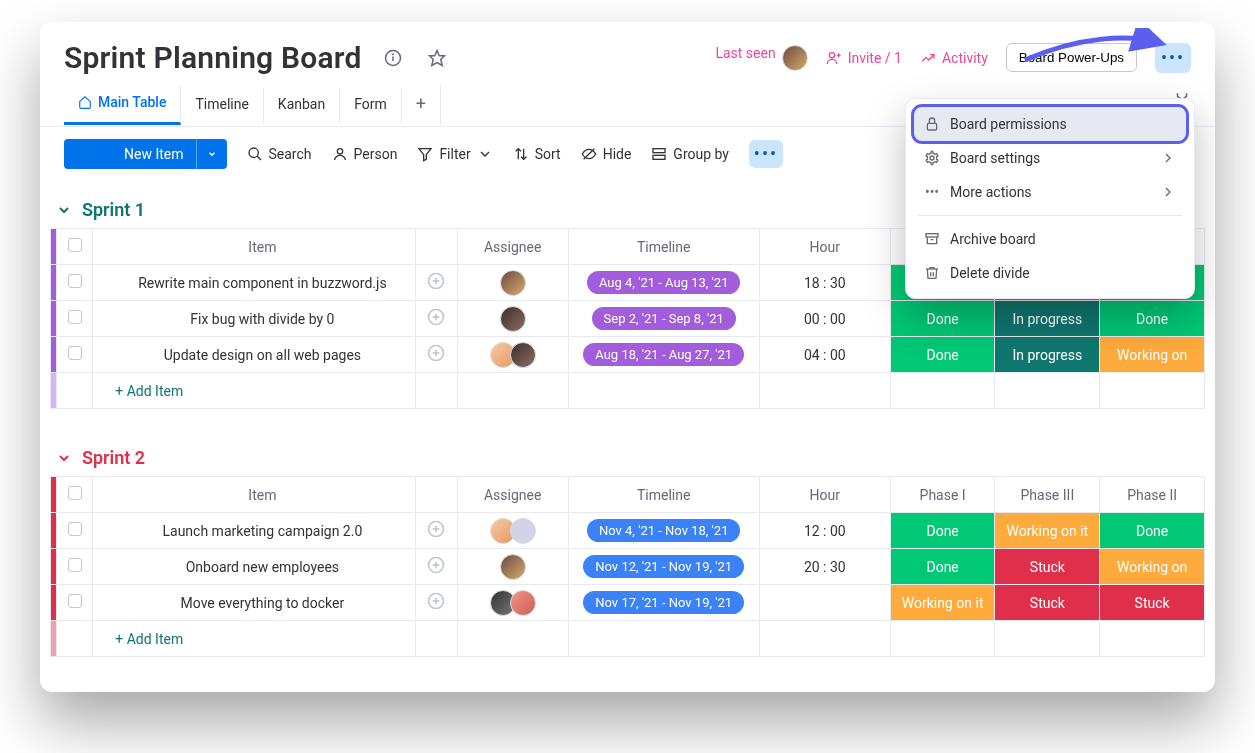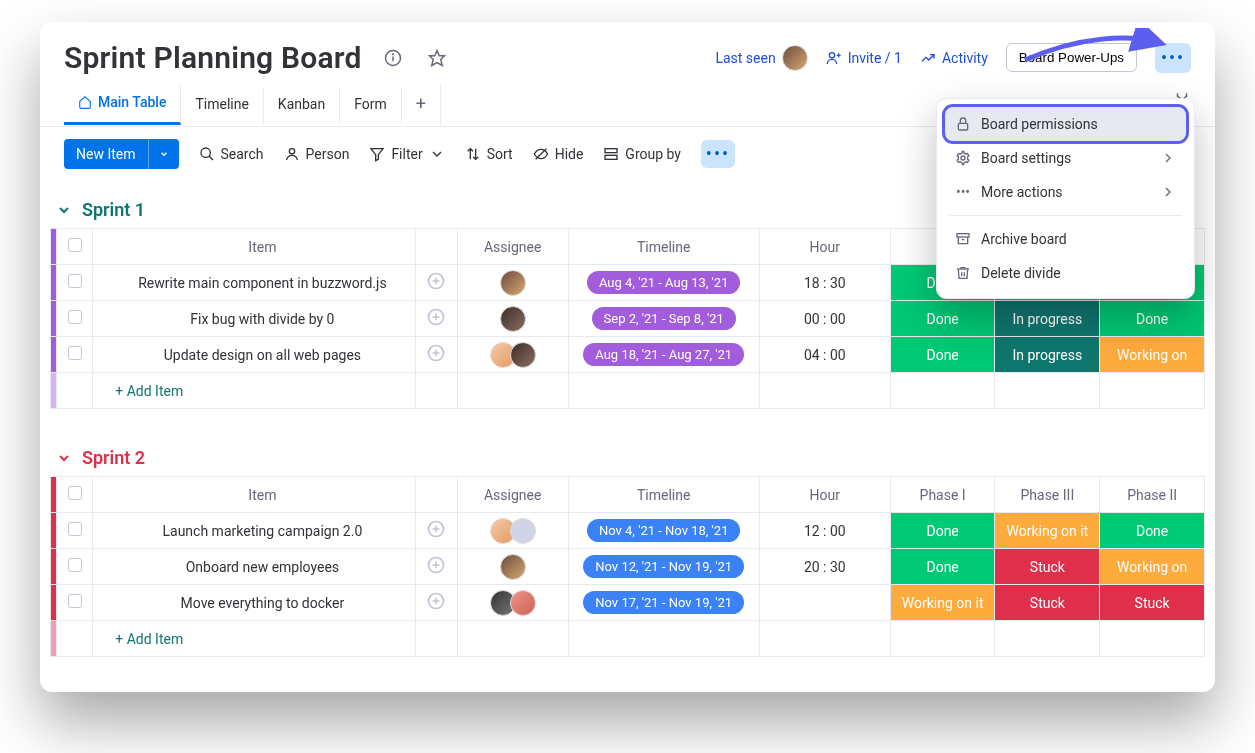--- a/index.html
+++ b/index.html
@@ -41,21 +41,21 @@
     letter-spacing: .2px;
   }
   .hdr .icon-btn {
     width: 26px; height: 26px;
     display: inline-flex; align-items: center; justify-content: center;
     color: #676879; border-radius: 4px;
   }
   .hdr-right {
     margin-left: auto; display: flex; align-items: center; gap: 18px;
   }
-  .right-item { display: flex; align-items: center; gap: 6px; color: #1d4ed8; }
+  .right-item { display: flex; align-items: flex-start; gap: 6px; color: #ec4899; }
   .avatar {
     width: 26px; height: 26px; border-radius: 50%;
     background: linear-gradient(135deg,#8e44ad,#e67e22);
     border: 1px solid #ddd;
     flex: 0 0 auto;
   }
   .powerups-btn {
     border: 1px solid #c3c6d4; padding: 6px 12px; border-radius: 6px;
     background: #fff; cursor: pointer;
   }
@@ -86,20 +86,21 @@
   
   .toolbar {
     display: flex; align-items: center;
     padding: 12px 24px; gap: 20px;
   }
   .btn-primary {
     background: #0073ea; color: #fff;
     border-radius: 4px; font-weight: 450;
     display: flex; align-items: stretch;
     overflow: hidden;
+    padding-left: 48px;
   }
   .btn-primary .main { padding: 7px 12px; cursor:pointer; }
   .btn-primary .caret { padding: 7px 10px; border-left: 1px solid rgba(255,255,255,.35); cursor:pointer;}
   .tool { display:flex; align-items:center; gap:6px; color:#323338; cursor:pointer;}
   .tool svg { width:16px; height:16px; }
   .tool-dots {
     width: 34px; height: 28px; border-radius: 6px;
     background: #cce5ff; display:flex; align-items:center; justify-content:center; color:#0060b9;
   }
   
@@ -145,21 +146,21 @@
   .st-done { background:#00c875; }
   .st-progress { background:#0f766e; }
   .st-working { background:#fdab3d; }
   .st-stuck { background:#df2f4a; }
   .add-item td { text-align:left; padding-left:22px; color:#0f766e; }
   .add-item .col-stripe { opacity:.45; }
   
   .menu {
     position: absolute;
     right: 20px; top: 76px;
-    width: 259px;
+    width: 290px;
     background: #fff;
     border: 1px solid #e6e9ef;
     border-radius: 10px;
     box-shadow: 0 18px 40px rgba(0,0,0,.25);
     z-index: 100;
     padding: 8px;
   }
   .menu-item {
     display:flex; align-items:center; gap:10px;
     padding: 9px 10px;

